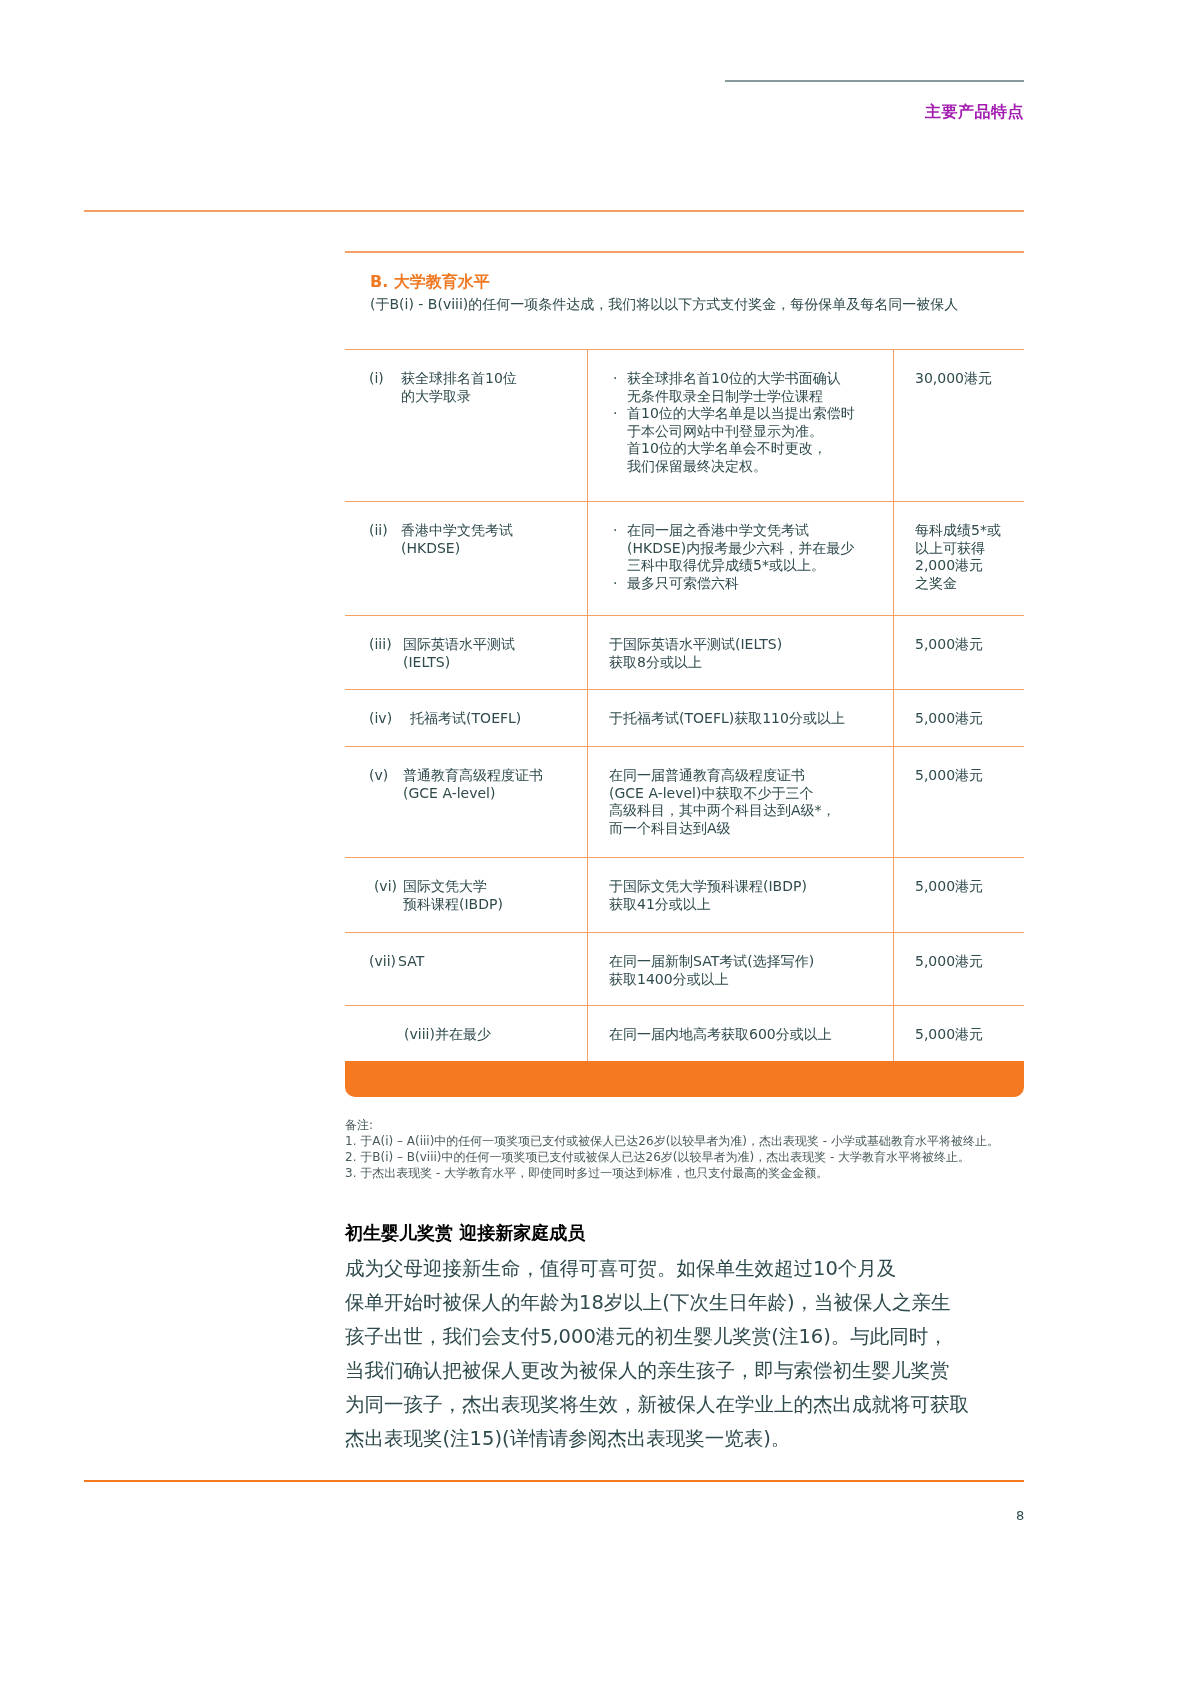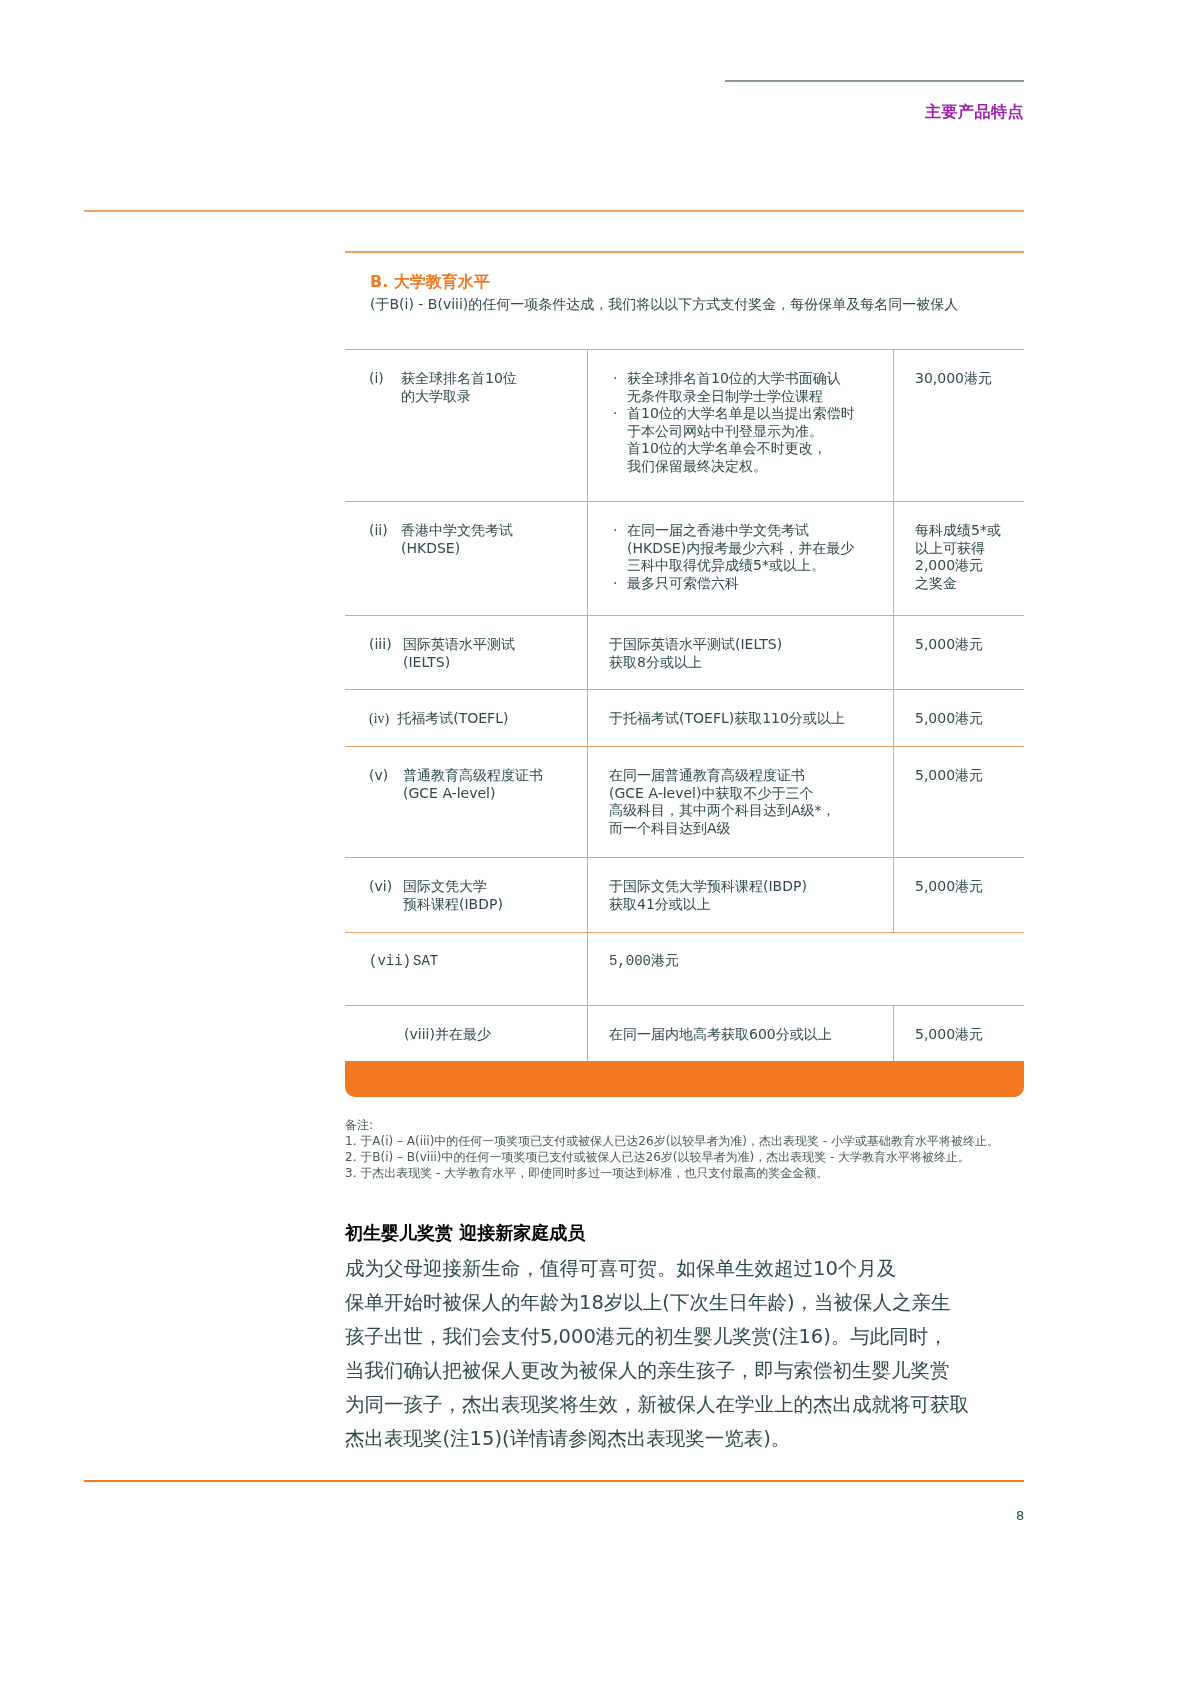--- a/index.html
+++ b/index.html
@@ -119,21 +119,21 @@
       <div>于国际英语水平测试(IELTS)</div>
       <div>获取8分或以上</div>
     </div>
     <div class="cell c3">
       <div>5,000港元</div>
     </div>
   </div>
 
   <div class="row" style="height:57px;">
     <div class="cell c1">
-      <span class="num" style="margin-right:8px;font-family:Liberation Serif, serif;">(iv)</span>
+      <span class="num" style="margin-right:18px;">(iv)</span>
       <div>
         <div>托福考试(TOEFL)</div>
       </div>
     </div>
     <div class="cell c2">
       <div>于托福考试(TOEFL)获取110分或以上</div>
     </div>
     <div class="cell c3">
       <div>5,000港元</div>
     </div>
@@ -153,41 +153,45 @@
       <div>高级科目，其中两个科目达到A级*，</div>
       <div>而一个科目达到A级</div>
     </div>
     <div class="cell c3">
       <div>5,000港元</div>
     </div>
   </div>
 
   <div class="row" style="height:75px;">
     <div class="cell c1">
-      <span class="num" style="width:28px;">(vi)</span>
+      <span class="num" style="width:28px;text-align:right;">(vi)</span>
       <div>
         <div>国际文凭大学</div>
         <div>预科课程(IBDP)</div>
       </div>
     </div>
     <div class="cell c2">
       <div>于国际文凭大学预科课程(IBDP)</div>
       <div>获取41分或以上</div>
     </div>
     <div class="cell c3">
       <div>5,000港元</div>
     </div>
   </div>
 
-  <div class="row" style="height:73px;font-family:Liberation Mono, monospace;">
+  <div class="row" style="height:73px;">
     <div class="cell c1">
       <span class="num" style="margin-right:2px;">(vii)</span>
       <div>
         <div>SAT</div>
       </div>
+    </div>
+    <div class="cell c2">
+      <div>在同一届新制SAT考试(选择写作)</div>
+      <div>获取1400分或以上</div>
     </div>
     <div class="cell c3">
       <div>5,000港元</div>
     </div>
   </div>
 
   <div class="row" style="height:56px;">
     <div class="cell c1" style="padding-left:24px;">
       <span class="num" style="margin-right:0;margin-left:35px;">(viii)</span>
       <div>

